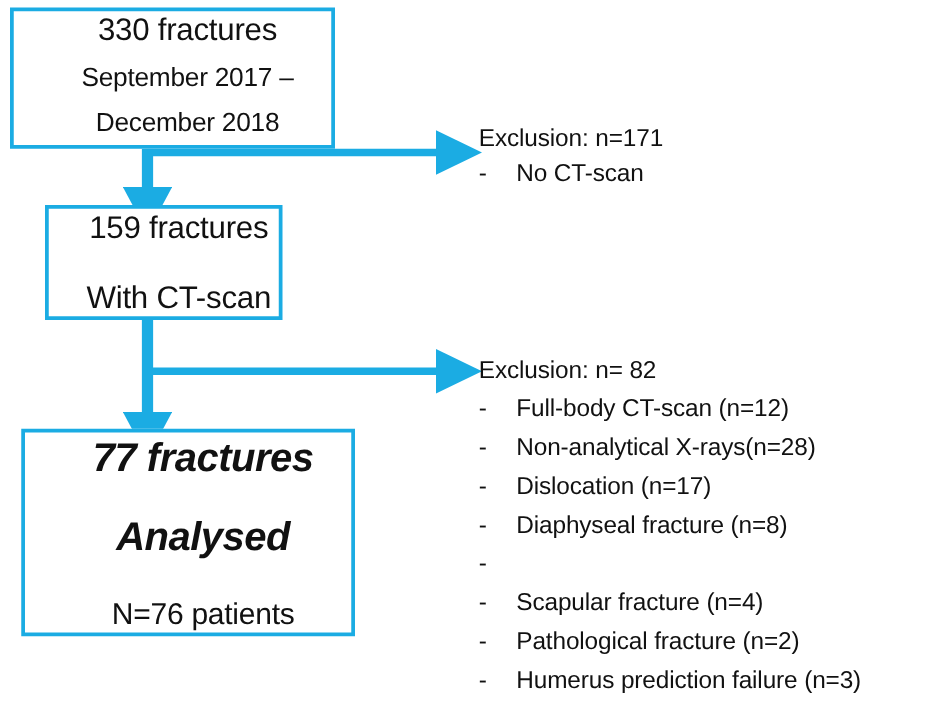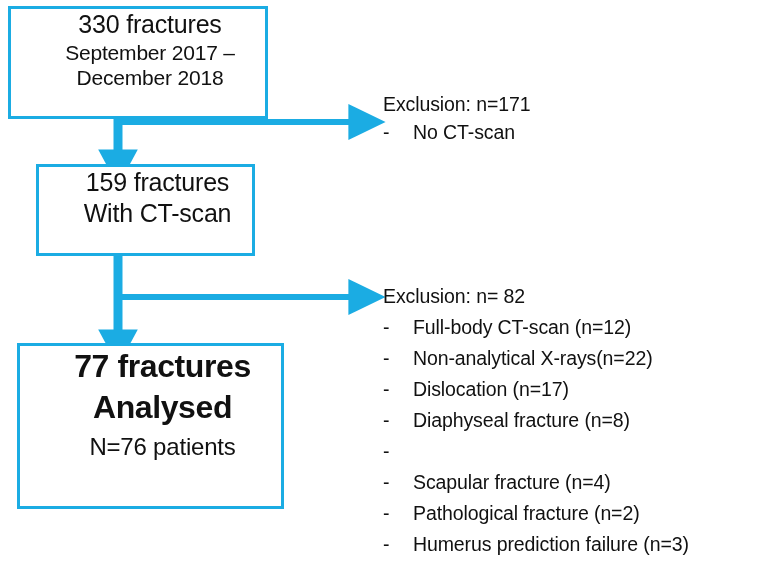--- a/index.html
+++ b/index.html
@@ -20,21 +20,21 @@
     background: #ffffff;
   }
   .flow-box {
     position: absolute;
     box-sizing: border-box;
     border: 3px solid #1BACE3;
     background: #ffffff;
     display: flex;
     flex-direction: column;
     align-items: center;
-    justify-content: flex-start;
+    justify-content: space-between;
     text-align: center;
     line-height: 1.22;
     color: #111111;
     padding-left: 24px;
   }
   .box-line {
     display: block;
     white-space: nowrap;
   }
 
@@ -52,40 +52,41 @@
   }
   #box-source .line-minor {
     font-size: 21px;
     letter-spacing: -0.2px;
   }
 
   
   #box-withct {
     left: 36px;
     top: 164px;
-    width: 219px;
+    width: 190px;
     height: 92px;
   }
   #box-withct .line-major {
     font-size: 25px;
     letter-spacing: -0.2px;
   }
 
   
   #box-analysed {
     left: 17px;
     top: 343px;
     width: 267px;
     height: 166px;
   }
   #box-analysed .line-bold {
     font-size: 32px;
     font-weight: bold;
     letter-spacing: -0.4px;
     line-height: 1.28;
+    font-style: italic;
   }
   #box-analysed .line-minor {
     font-size: 24px;
     letter-spacing: -0.2px;
     margin-top: 4px;
   }
 
   
   #connectors {
     position: absolute;
@@ -119,21 +120,21 @@
   }
   .dash-marker {
     display: inline-block;
     width: 30px;
     flex: 0 0 30px;
     text-align: left;
   }
 
   #exclusion-1 {
     left: 383px;
-    top: 93px;
+    top: 100px;
   }
   #exclusion-1 .exclusion-item { margin-top: 5px; }
 
   #exclusion-2 {
     left: 383px;
     top: 285px;
   }
   #exclusion-2 .exclusion-list { margin-top: 4px; }
   #exclusion-2 .exclusion-item { line-height: 31px; }
 </style>
@@ -196,21 +197,21 @@
 
   <div class="exclusion-note" id="exclusion-2">
     <div class="exclusion-heading">Exclusion: n= 82</div>
     <ul class="exclusion-list">
       <li class="exclusion-item">
         <span class="dash-marker">-</span>
         <span>Full-body CT-scan (n=12)</span>
       </li>
       <li class="exclusion-item">
         <span class="dash-marker">-</span>
-        <span>Non-analytical X-rays(n=22)</span>
+        <span>Non-analytical X-rays(n=28)</span>
       </li>
       <li class="exclusion-item">
         <span class="dash-marker">-</span>
         <span>Dislocation (n=17)</span>
       </li>
       <li class="exclusion-item">
         <span class="dash-marker">-</span>
         <span>Diaphyseal fracture (n=8)</span>
       </li>
       <li class="exclusion-item">

